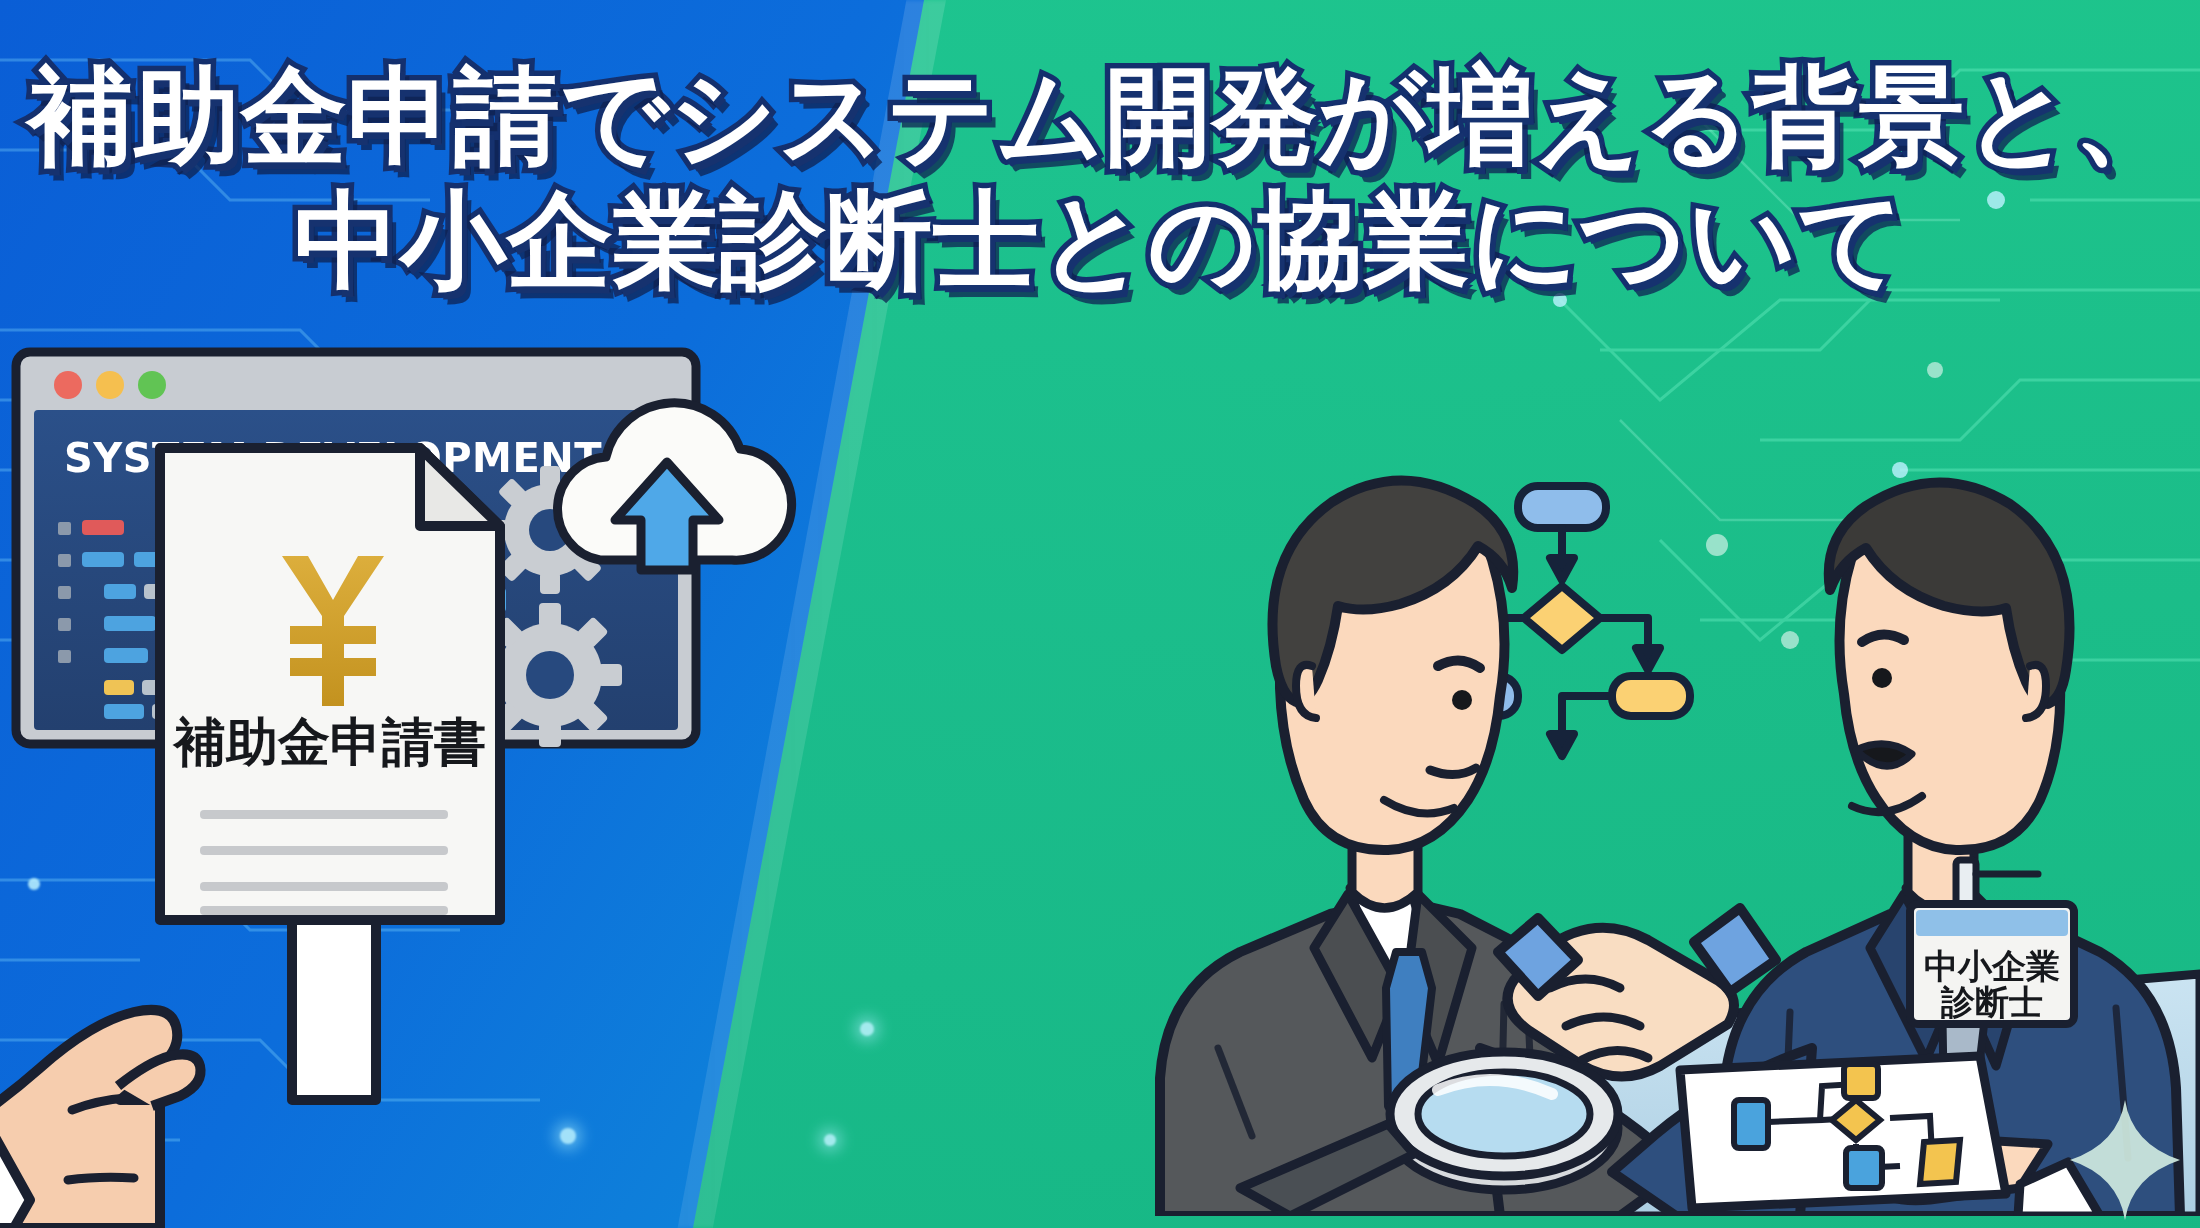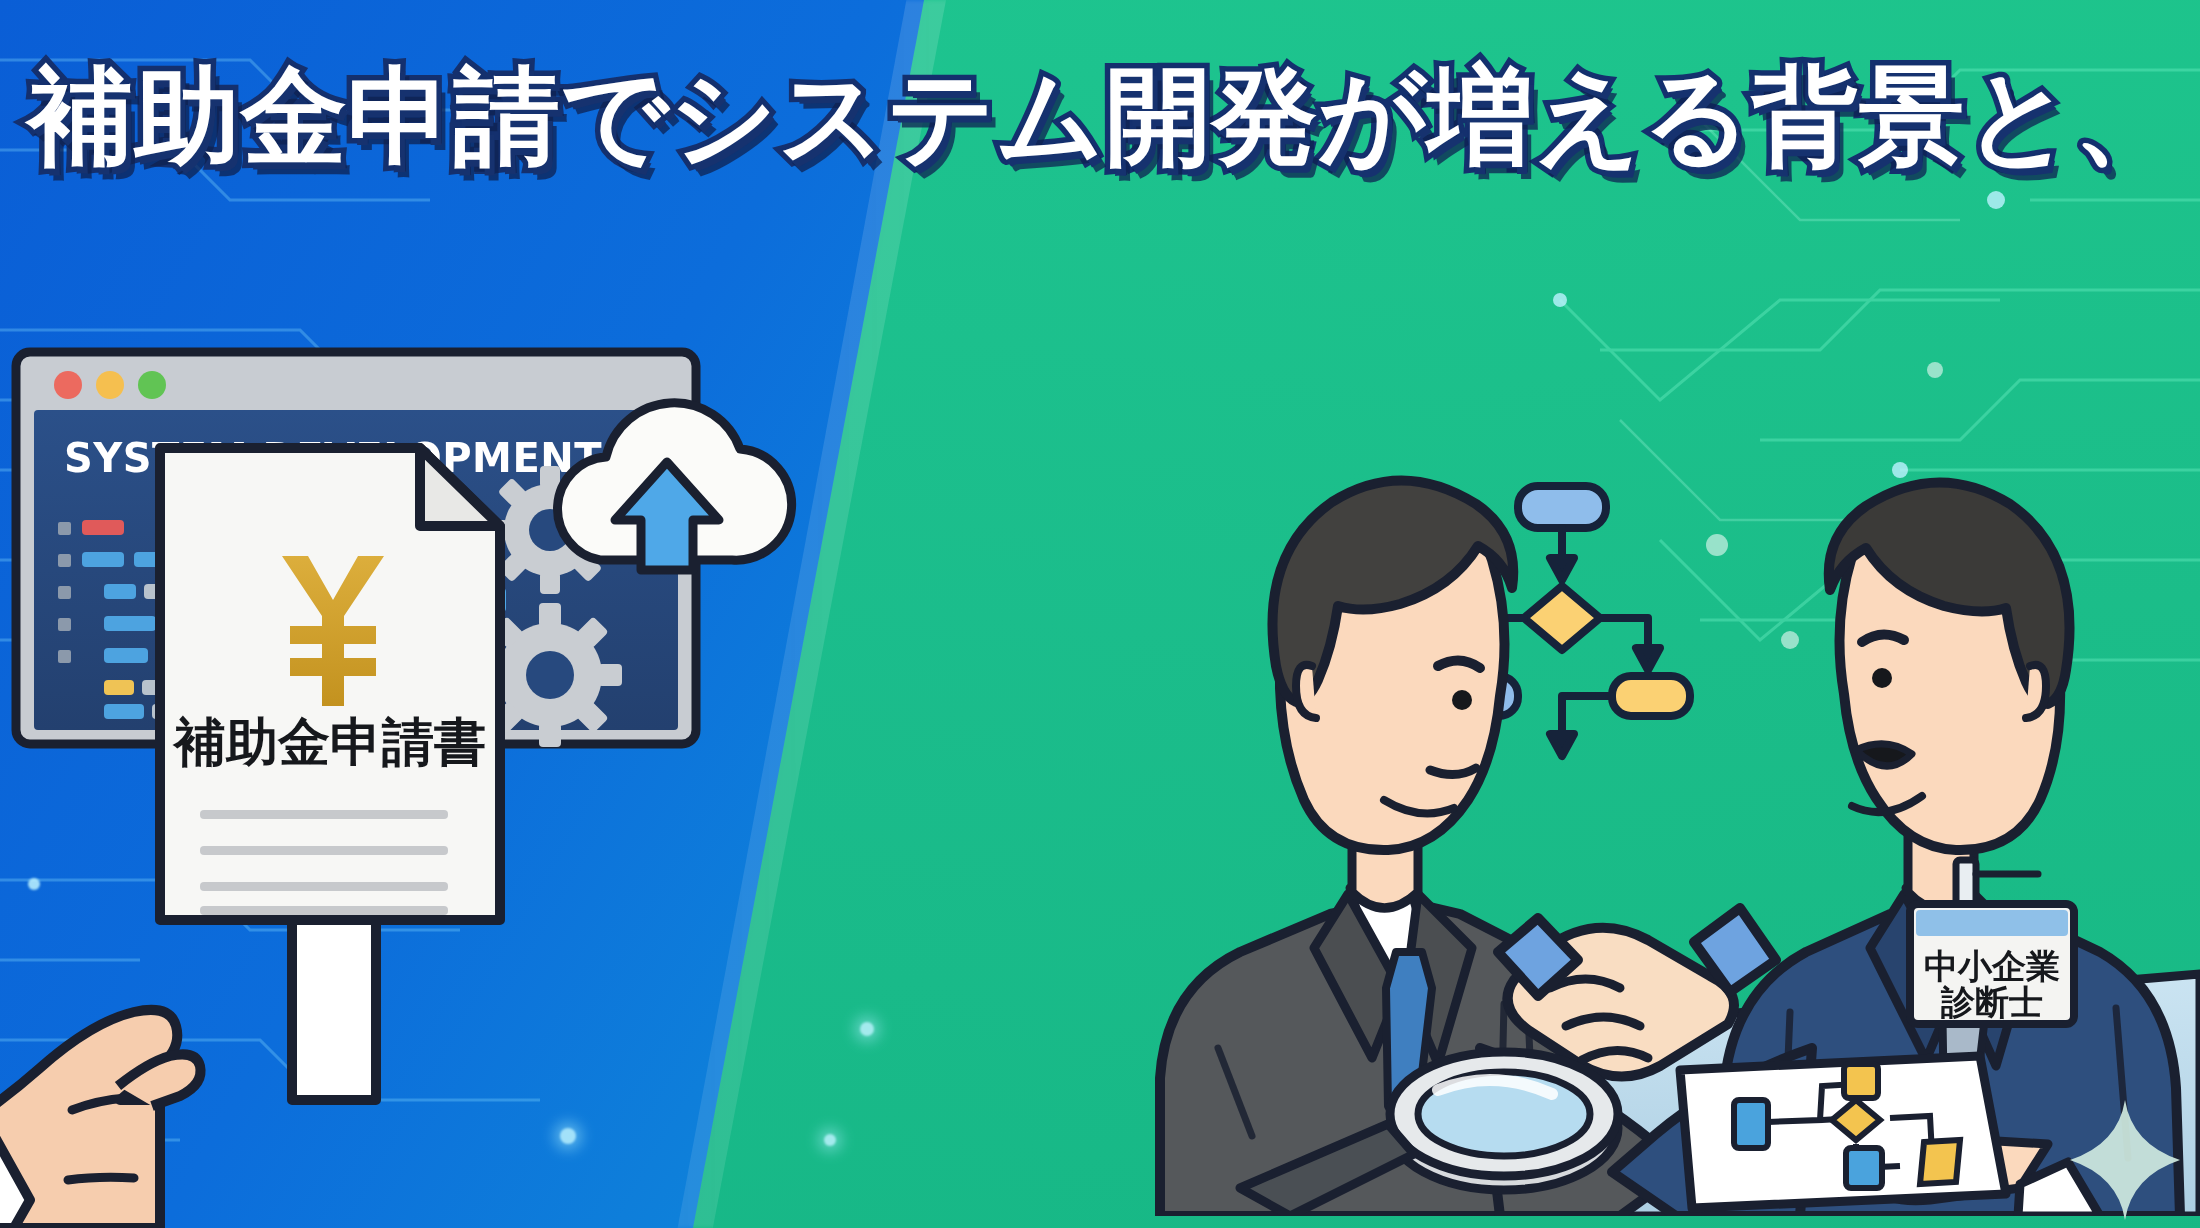--- a/index.html
+++ b/index.html
@@ -442,15 +442,16 @@
   </div>
 
   <div class="sparkle" style="left:2070px;top:1100px;">
     <svg width="110" height="120" viewBox="0 0 110 120" xmlns="http://www.w3.org/2000/svg">
       <path d="M55 0 Q62 44 110 60 Q62 76 55 120 Q48 76 0 60 Q48 44 55 0 Z" fill="#cfe9df" opacity="0.92"></path>
     </svg>
   </div>
 
   <div class="title-wrap">
     <div class="title-line l1 ja">補助金申請でシステム開発が増える背景と、</div>
+    <div class="title-line l2 ja">中小企業診断士との協業について</div>
   </div>
 
 </div>
 
 </body></html>

